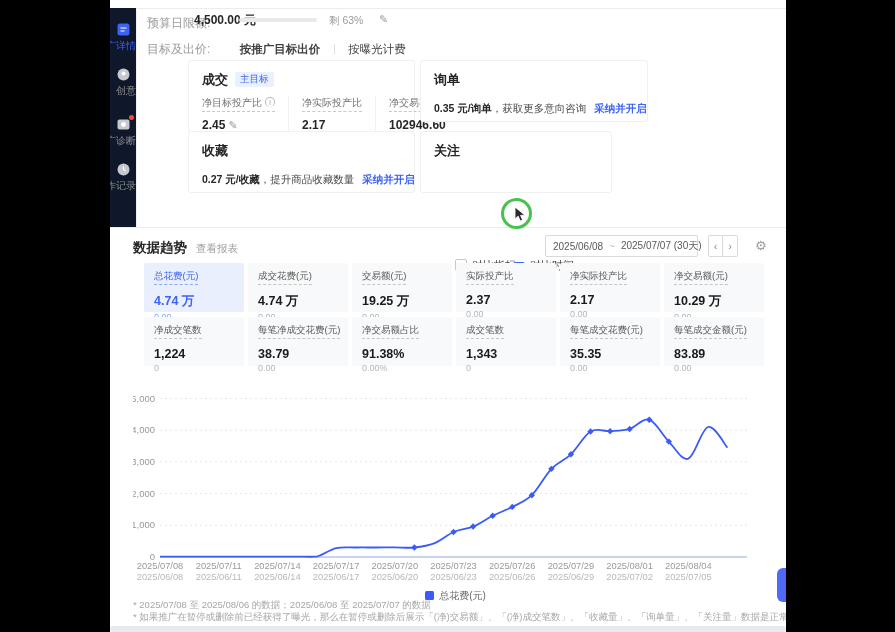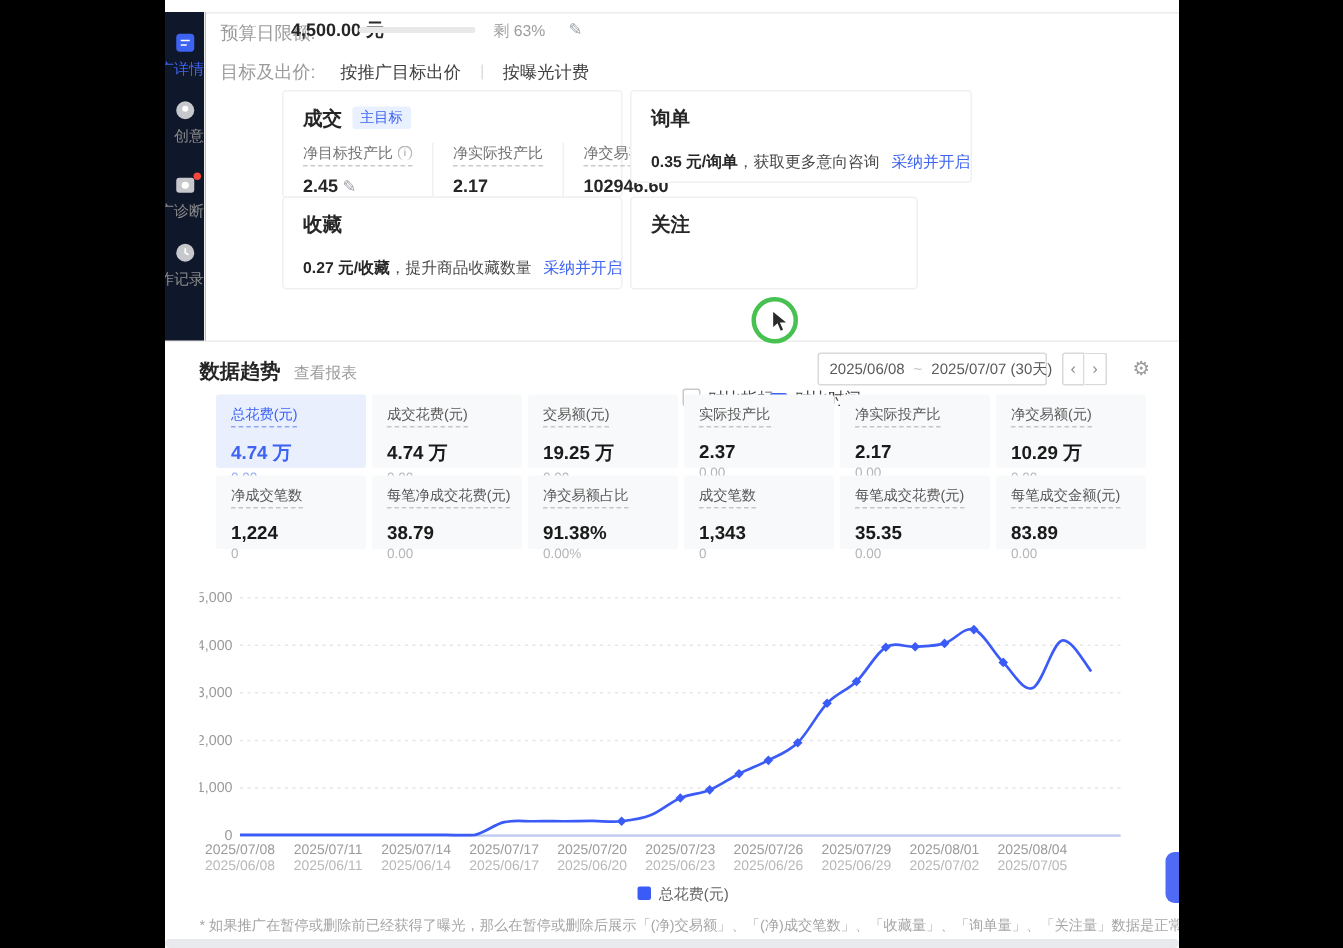--- a/index.html
+++ b/index.html
@@ -32,21 +32,21 @@
   .gcard-title { font-size:13px; font-weight:bold; color:#262626; display:inline-block; }
   .gbadge { display:inline-block; margin-left:7px; font-size:9.5px; color:#3d63f3; background:#e9f0ff; border-radius:2px; padding:1px 5px; vertical-align:2px; }
   .gmetrics { display:flex; margin-top:7px; }
   .gmetric { padding-right:13px; }
   .gmetric + .gmetric { border-left:1px solid #f0f0f0; padding-left:13px; }
   .gm-label { font-size:10px; color:#737373; border-bottom:1px dashed #c9c9c9; padding-bottom:1px; white-space:nowrap; }
   .gm-value { font-size:12px; font-weight:bold; color:#262626; margin-top:6px; white-space:nowrap; }
   .info-icon { display:inline-block; width:10px; height:10px; line-height:9px; text-align:center; border:1px solid #b9b9b9; border-radius:50%; font-size:7px; color:#9a9a9a; margin-left:3px; vertical-align:1px; }
   .gdesc { margin-top:13px; font-size:10.5px; color:#4a4a4a; white-space:nowrap; }
   .gdesc b { font-weight:bold; color:#262626; }
-  .glink { color:#3d63f3; margin-left:8px; cursor:pointer; }
+  .glink { color:#3d63f3; margin-left:8px; cursor:pointer;font-weight:bold; }
   .goal-note { left:78px; top:200px; font-size:10px; color:#ababab; }
   
   .click-ring { left:391px; top:198px; width:31px; height:31px; border:3px solid #47c14f; border-radius:50%; z-index:9; }
   .cursor-svg { left:404px; top:207px; z-index:10; }
   .section-divider { left:0; top:227px; width:676px; height:1px; background:#ececec; }
   
   .trend-title { left:23px; top:239px; font-size:13.5px; font-weight:bold; color:#262626; }
   .report-link { left:86px; top:242px; font-size:10.5px; color:#9b9b9b; cursor:pointer; }
   .cbx-wrap { top:258px; height:14px; white-space:nowrap; font-size:11px; color:#404040; }
   .cbx { display:inline-block; width:12px; height:12px; border:1px solid #c9c9c9; border-radius:2px; background:#fff; vertical-align:-2px; margin-right:5px; text-align:center; line-height:11px; }
@@ -120,21 +120,21 @@
     <div class="abs budget-row">
       <span class="lbl">预算日限额:</span>
       <span class="budget-value">4,500.00 元</span>
       <span class="pbar"><span class="pbar-fill" id="pfill" style="width: 37%;"></span></span>
       <span class="remain">剩 63%</span>
       <span class="abs pencil" style="left:232px; top:0;">✎</span>
     </div>
 
     <div class="abs bidding-row">
       <span class="lbl">目标及出价:</span>
-      <span class="bid-opt" style="margin-left:12px;">按推广目标出价</span>
+      <span class="bid-opt" style="margin-left:25px;font-weight:bold;">按推广目标出价</span>
       <span class="vdiv"></span>
       <span class="bid-opt">按曝光计费</span>
     </div>
 
     <div id="goal-cards">
         <div class="gcard" style="left: 78px; top: 60px; width: 227px; height: 72px;"><span class="gcard-title">成交</span><span class="gbadge">主目标</span><div class="gmetrics">
             <div class="gmetric">
               <div class="gm-label">净目标投产比<span class="info-icon" style="border-bottom: none;">i</span></div>
               <div class="gm-value">2.45<span class="pencil"> ✎</span></div>
             </div>
@@ -247,18 +247,19 @@
         <path d="M457.54 42.268 L460.74 45.468 L457.54 48.668000000000006 L454.34000000000003 45.468 Z" fill="#3b5bf6"></path>
         <path d="M477.11 41.95099999999999 L480.31 45.150999999999996 L477.11 48.351 L473.91 45.150999999999996 Z" fill="#3b5bf6"></path>
         <path d="M496.68 39.731999999999985 L499.88 42.93199999999999 L496.68 46.13199999999999 L493.48 42.93199999999999 Z" fill="#3b5bf6"></path>
         <path d="M516.25 30.539000000000005 L519.45 33.739000000000004 L516.25 36.93900000000001 L513.05 33.739000000000004 Z" fill="#3b5bf6"></path>
         <path d="M535.8199999999999 52.41199999999999 L539.02 55.611999999999995 L535.8199999999999 58.812 L532.6199999999999 55.611999999999995 Z" fill="#3b5bf6"></path>
       </svg>
     <div class="abs legend">
       <span class="legend-swatch"></span><span>总花费(元)</span>
     </div>
 
+    <div class="abs footnote" style="top:599px;">* 2025/07/08 至 2025/08/06 的数据；2025/06/08 至 2025/07/07 的数据</div>
     <div class="abs footnote" style="top:611px;">* 如果推广在暂停或删除前已经获得了曝光，那么在暂停或删除后展示「(净)交易额」、「(净)成交笔数」、「收藏量」、「询单量」、「关注量」数据是正常的</div>
 
     <div class="abs bottom-strip"></div>
     <div class="abs float-tab"></div>
   </div>
 </div>
 
 </body></html>

